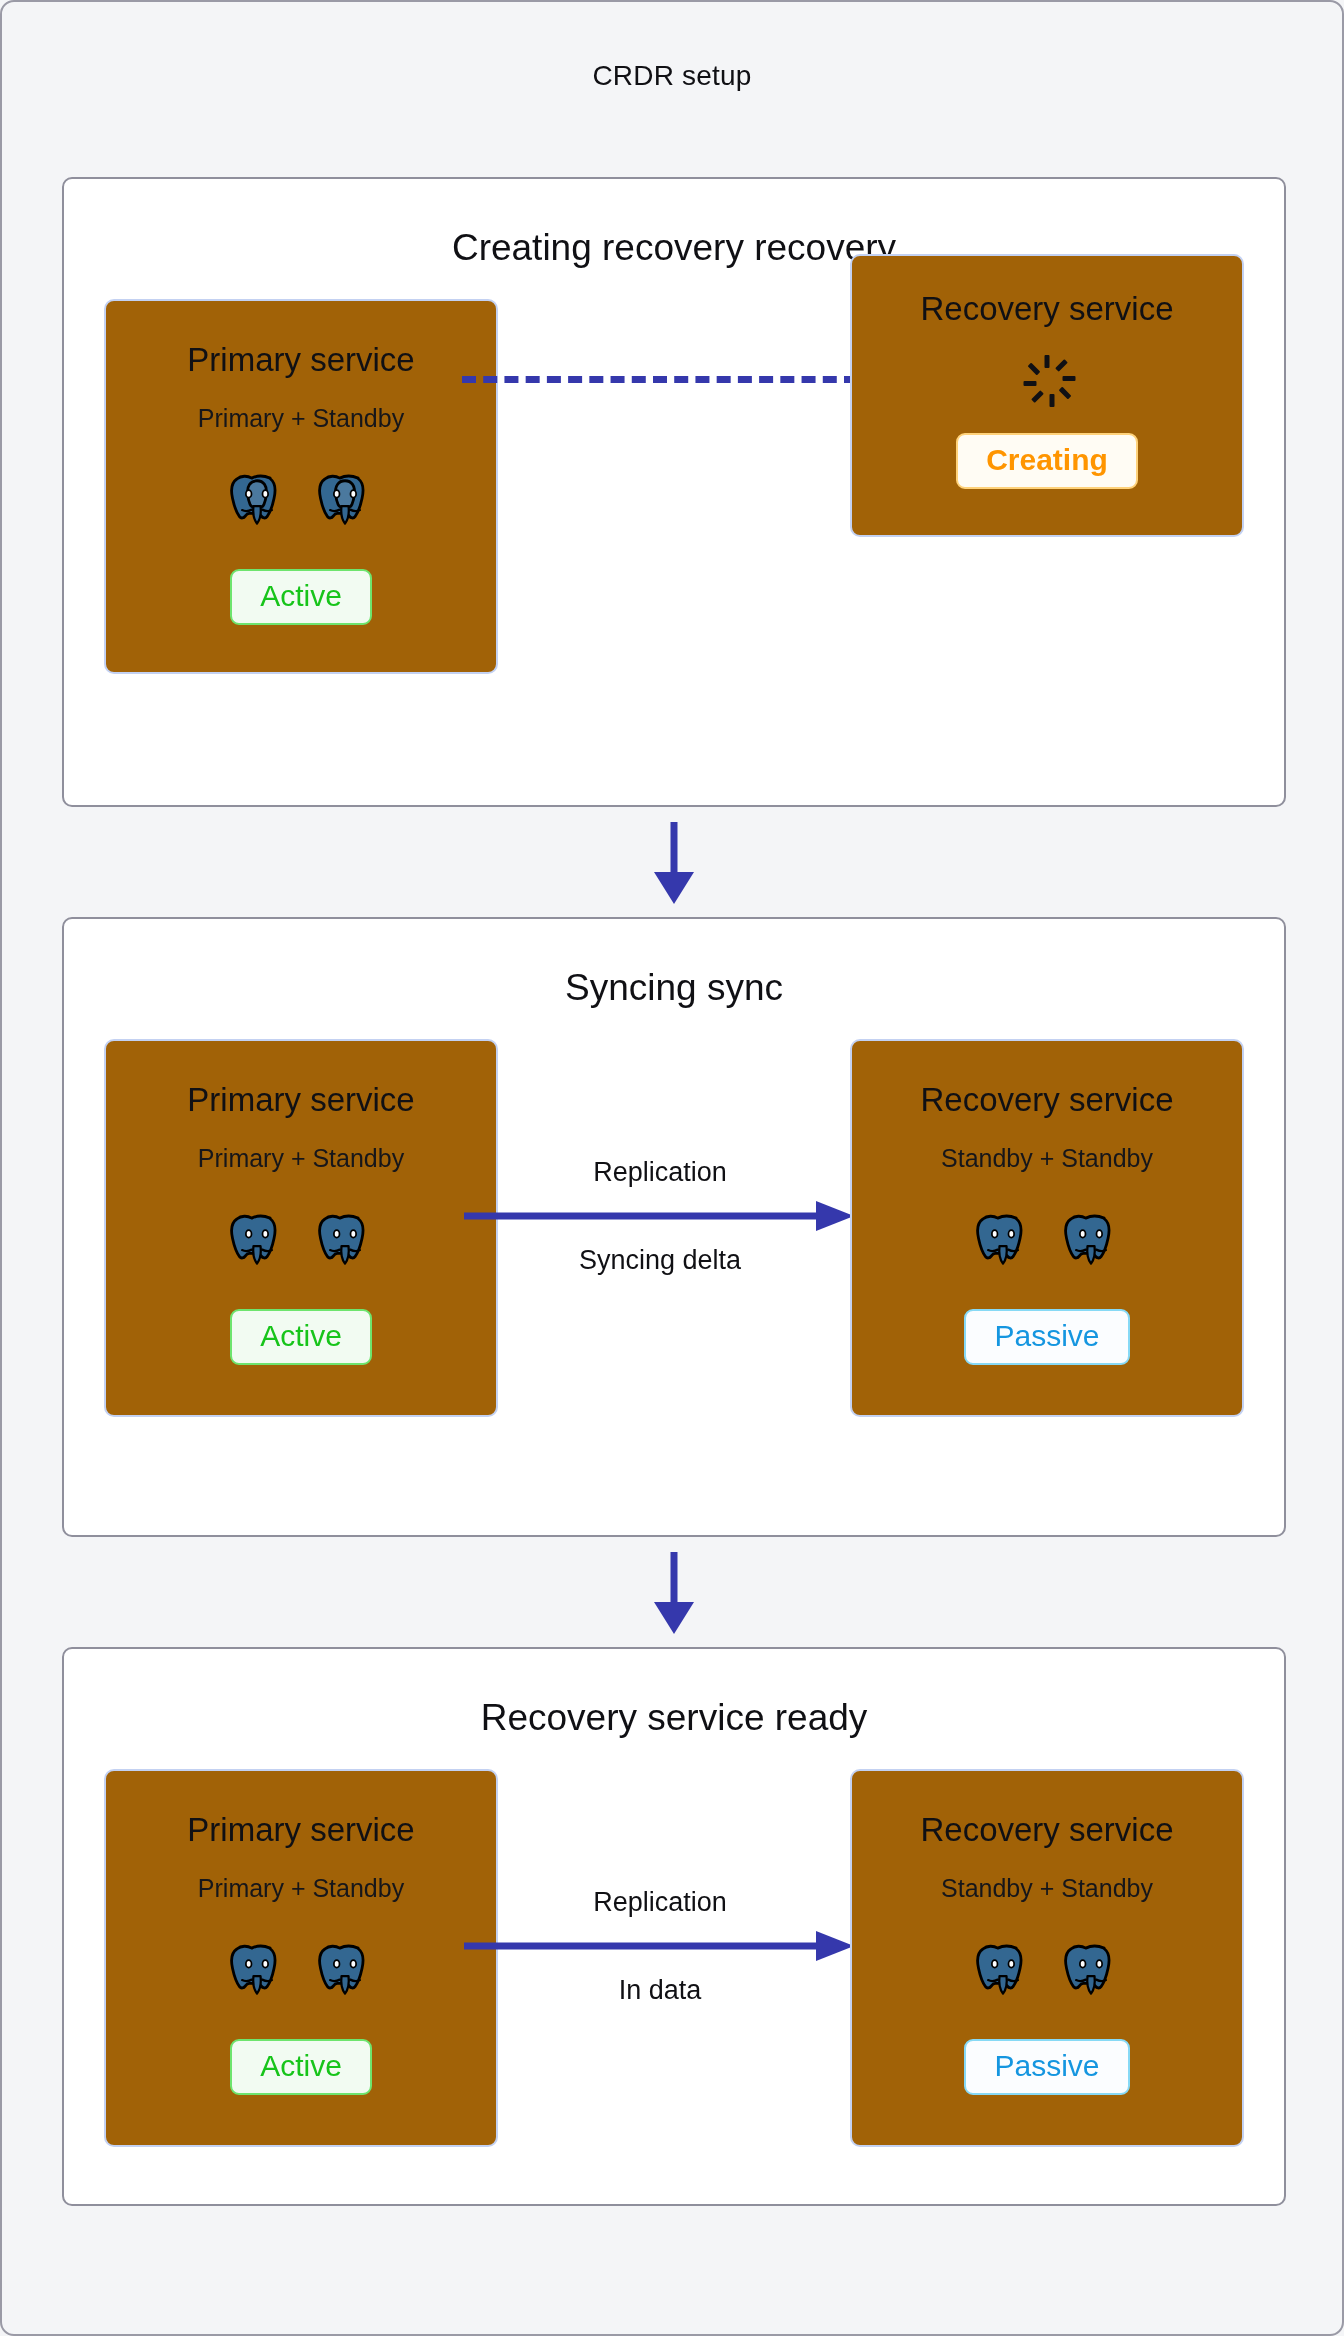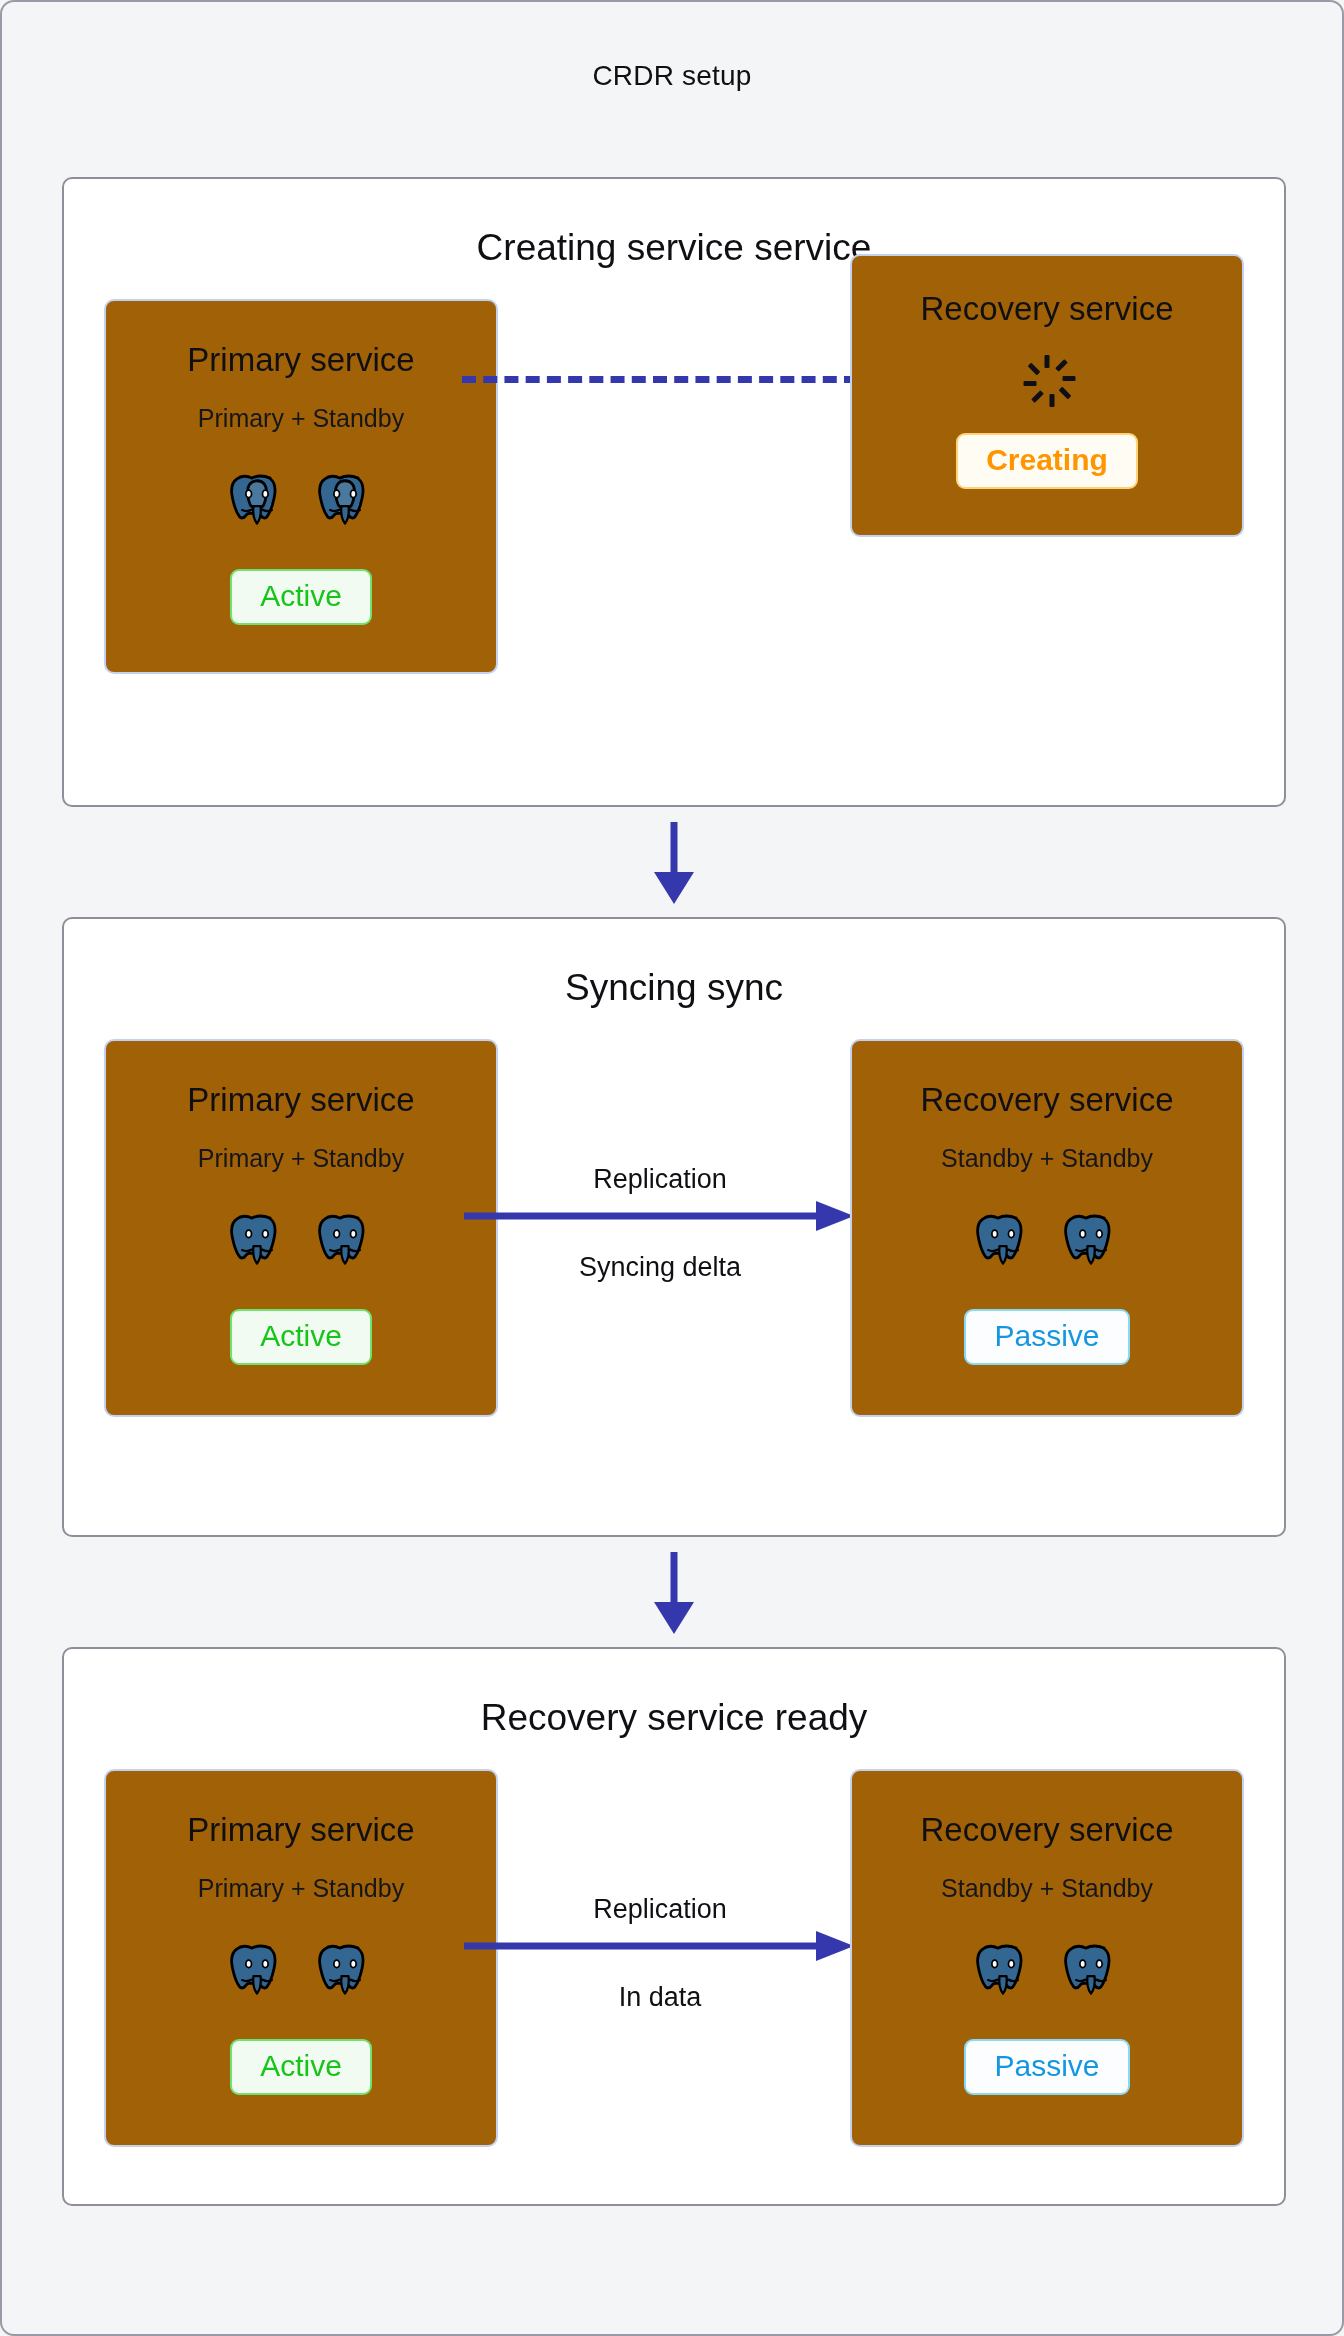--- a/index.html
+++ b/index.html
@@ -120,21 +120,20 @@
   }
 
   .link-arrow-wrap { position: absolute; }
   .link-label {
     position: absolute;
     width: 100%;
     text-align: center;
     font-size: 27px;
     color: #101014;
     line-height: 1;
-    margin-top: 7px;
   }
 
   
   .flow-arrow { position: absolute; }
 
   
   .spinner-icon {
     position: relative;
     width: 52px;
     height: 52px;
@@ -151,21 +150,21 @@
   }
 </style>
 </head>
 <body>
 
 <div id="diagram-root">
 
   <div class="diagram-title">CRDR setup</div>
 
   <div class="stage-panel" id="stage-1">
-    <div class="stage-title">Creating service service</div>
+    <div class="stage-title">Creating recovery recovery</div>
 
     <div class="service-card svc-left" style="top:120px; height:375px; padding-top:42px; gap:0;">
       <div class="svc-name">Primary service</div>
       <div class="svc-sub" style="margin-top:30px;">Primary + Standby</div>
       <div class="node-row" style="margin-top:40px;">
         <span>
           <svg width="56" height="58" viewBox="0 0 64 66" aria-hidden="true">
             <g stroke="#000" stroke-width="3.2" stroke-linejoin="round" fill="#336791">
               <path d="M47 8c-7-3-15-3-21 0-5-3-12-3-17 1C3 13 2 22 4 31c1.7 8 5 17 8 21 2 2.6 5 1.6 6.5-.6 1.6-2.3 3-3.2 5-3.2h8.5c2 0 3.4.9 5 3.2 1.5 2.2 4.5 3.2 6.5.6 3-4 6.3-13 8-21 2-9 1-18-4-22z"></path>
               <path d="M32 11c-3.6 0-6.8 1.6-8.6 4.2-2.3 3.2-2.6 7.6-2 12.3.5 4.3 1.6 8 2.6 10.4.8 2 2.2 3 3.5 3h9c1.3 0 2.7-1 3.5-3 1-2.4 2.1-6.1 2.6-10.4.6-4.7.3-9.1-2-12.3C38.8 12.6 35.6 11 32 11z" fill="#fff" fill-opacity="0.12"></path>

